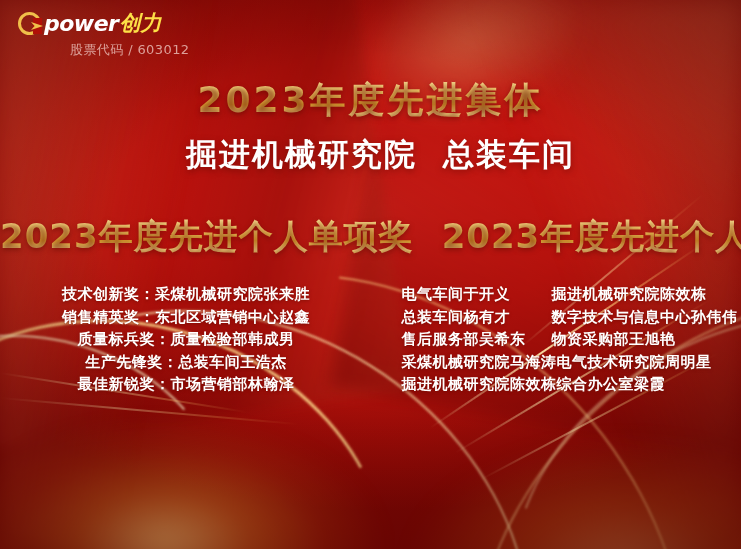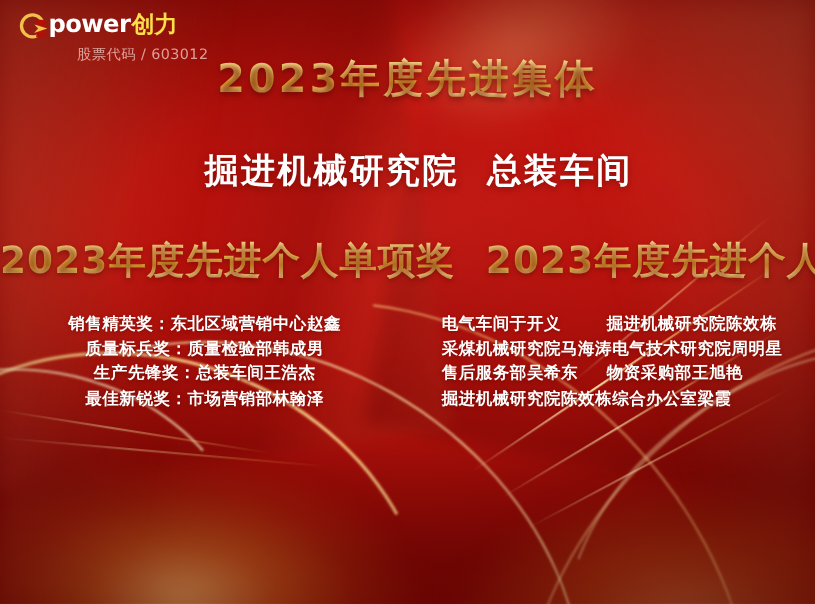--- a/index.html
+++ b/index.html
@@ -103,20 +103,22 @@
   .logo {
     position: absolute;
     left: 18px; top: 12px;
     z-index: 8;
     display: flex;
     flex-direction: column;
     align-items: flex-start;
   }
   .logo-row {
     display: flex;
+    align-items: center;
+    font-style: italic;
   }
   .logo-mark {
     width: 23px; height: 23px;
     border-radius: 50%;
     border: 3px solid #f0c04a;
     box-sizing: border-box;
     position: relative;
     margin-right: 1px;
   }
   .logo-mark::after {
@@ -165,21 +167,21 @@
   .gold-text {
     background: linear-gradient(180deg, #ffe9a8 0%, #f6cf6b 30%, #e0a632 58%, #f3d27e 78%, #c98a24 100%);
     -webkit-background-clip: text;
     background-clip: text;
     color: transparent;
     -webkit-text-fill-color: transparent;
   }
 
   .title-main {
     position: absolute;
-    left: 0; right: 0; top: 48px;
+    left: 0; right: 0; top: 76px;
     text-align: center;
     z-index: 7;
     font-family: "DejaVu Sans", sans-serif;
     font-size: 36px;
     font-weight: bold;
     letter-spacing: 3px;
     text-shadow: 0 2px 5px rgba(90,10,0,0.55);
   }
 
   .subtitle {
@@ -308,38 +310,43 @@
     <span>掘进机械研究院</span><span class="gap"></span><span>总装车间</span>
   </div>
 
   <div class="section-heads">
     <div class="section-head head-left gold-text">2023年度先进个人单项奖</div>
     <div class="section-head head-right gold-text">2023年度先进个人</div>
   </div>
 
   <div class="columns">
     <div class="col-left">
+      <div class="award-row">技术创新奖：采煤机械研究院张来胜</div>
       <div class="award-row">销售精英奖：东北区域营销中心赵鑫</div>
       <div class="award-row">质量标兵奖：质量检验部韩成男</div>
       <div class="award-row">生产先锋奖：总装车间王浩杰</div>
       <div class="award-row">最佳新锐奖：市场营销部林翰泽</div>
     </div>
     <div class="col-right">
       <div class="name-row">
         <span class="name-cell-a">电气车间于开义</span>
         <span class="name-cell-b">掘进机械研究院陈效栋</span>
       </div>
       <div class="name-row">
+        <span class="name-cell-a">总装车间杨有才</span>
+        <span class="name-cell-b">数字技术与信息中心孙伟伟</span>
+      </div>
+      <div class="name-row">
+        <span class="name-cell-a">售后服务部吴希东</span>
+        <span class="name-cell-b">物资采购部王旭艳</span>
+      </div>
+      <div class="name-row">
         <span class="name-cell-a">采煤机械研究院马海涛</span>
         <span class="name-cell-b">电气技术研究院周明星</span>
       </div>
       <div class="name-row">
-        <span class="name-cell-a">售后服务部吴希东</span>
-        <span class="name-cell-b">物资采购部王旭艳</span>
-      </div>
-      <div class="name-row">
         <span class="name-cell-a">掘进机械研究院陈效栋</span>
         <span class="name-cell-b">综合办公室梁霞</span>
       </div>
     </div>
   </div>
 
 </div>
 
 </body></html>

